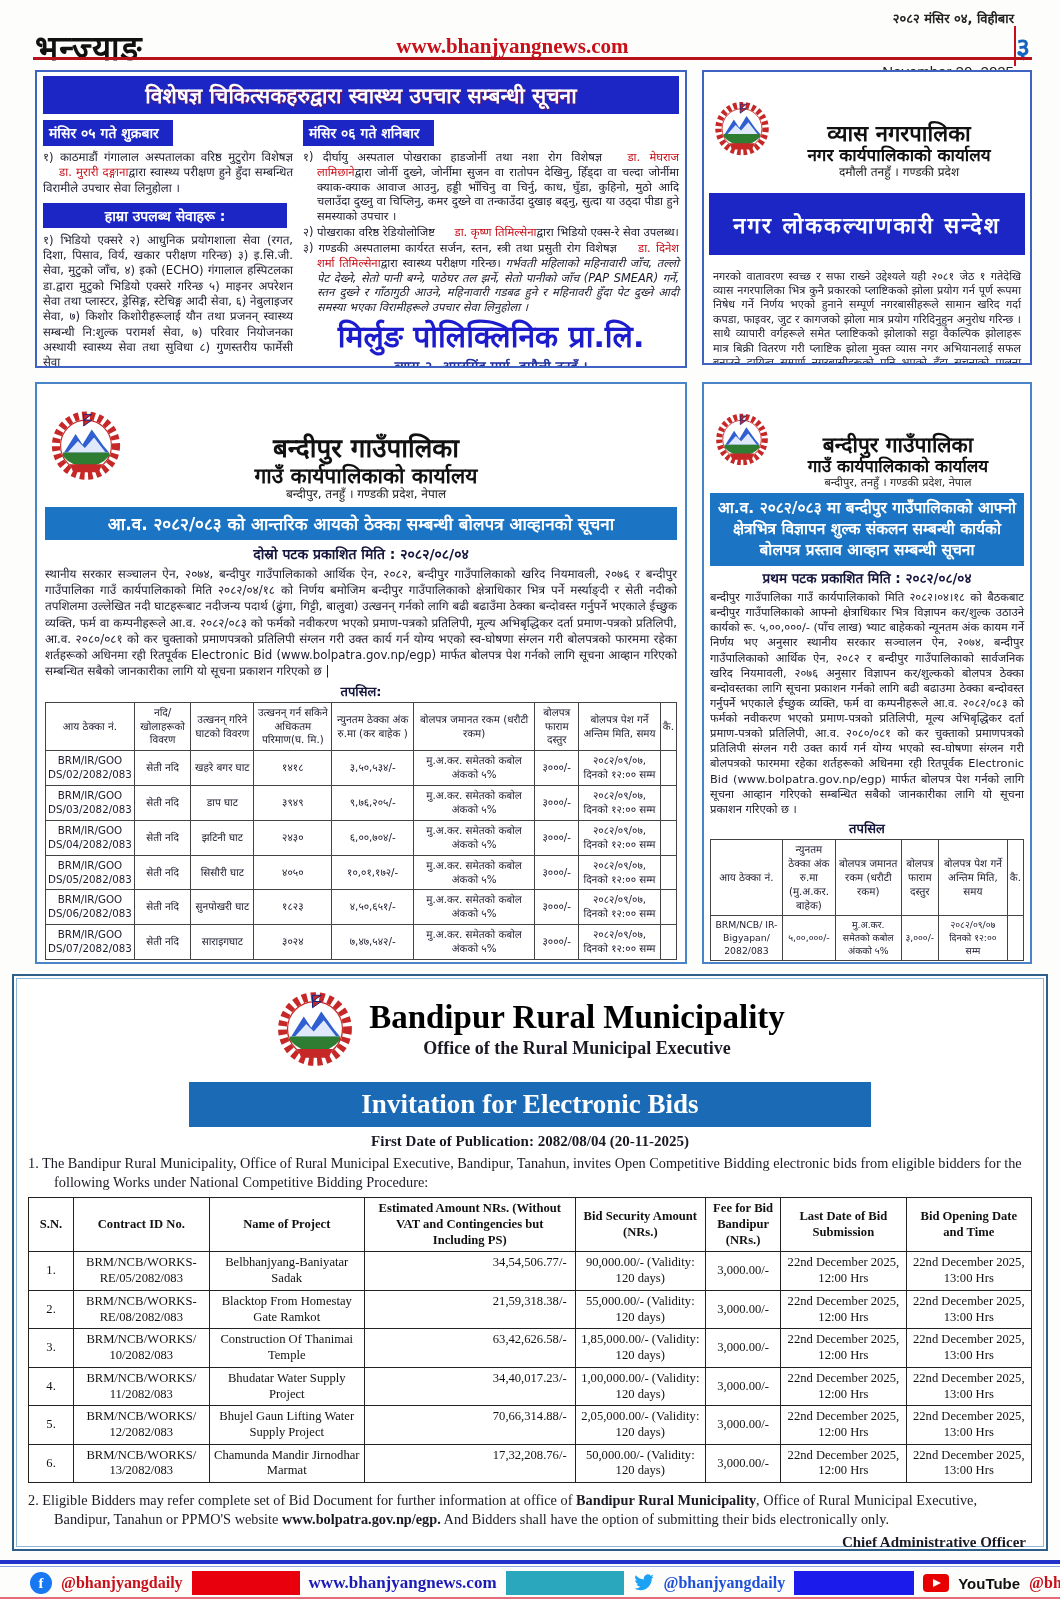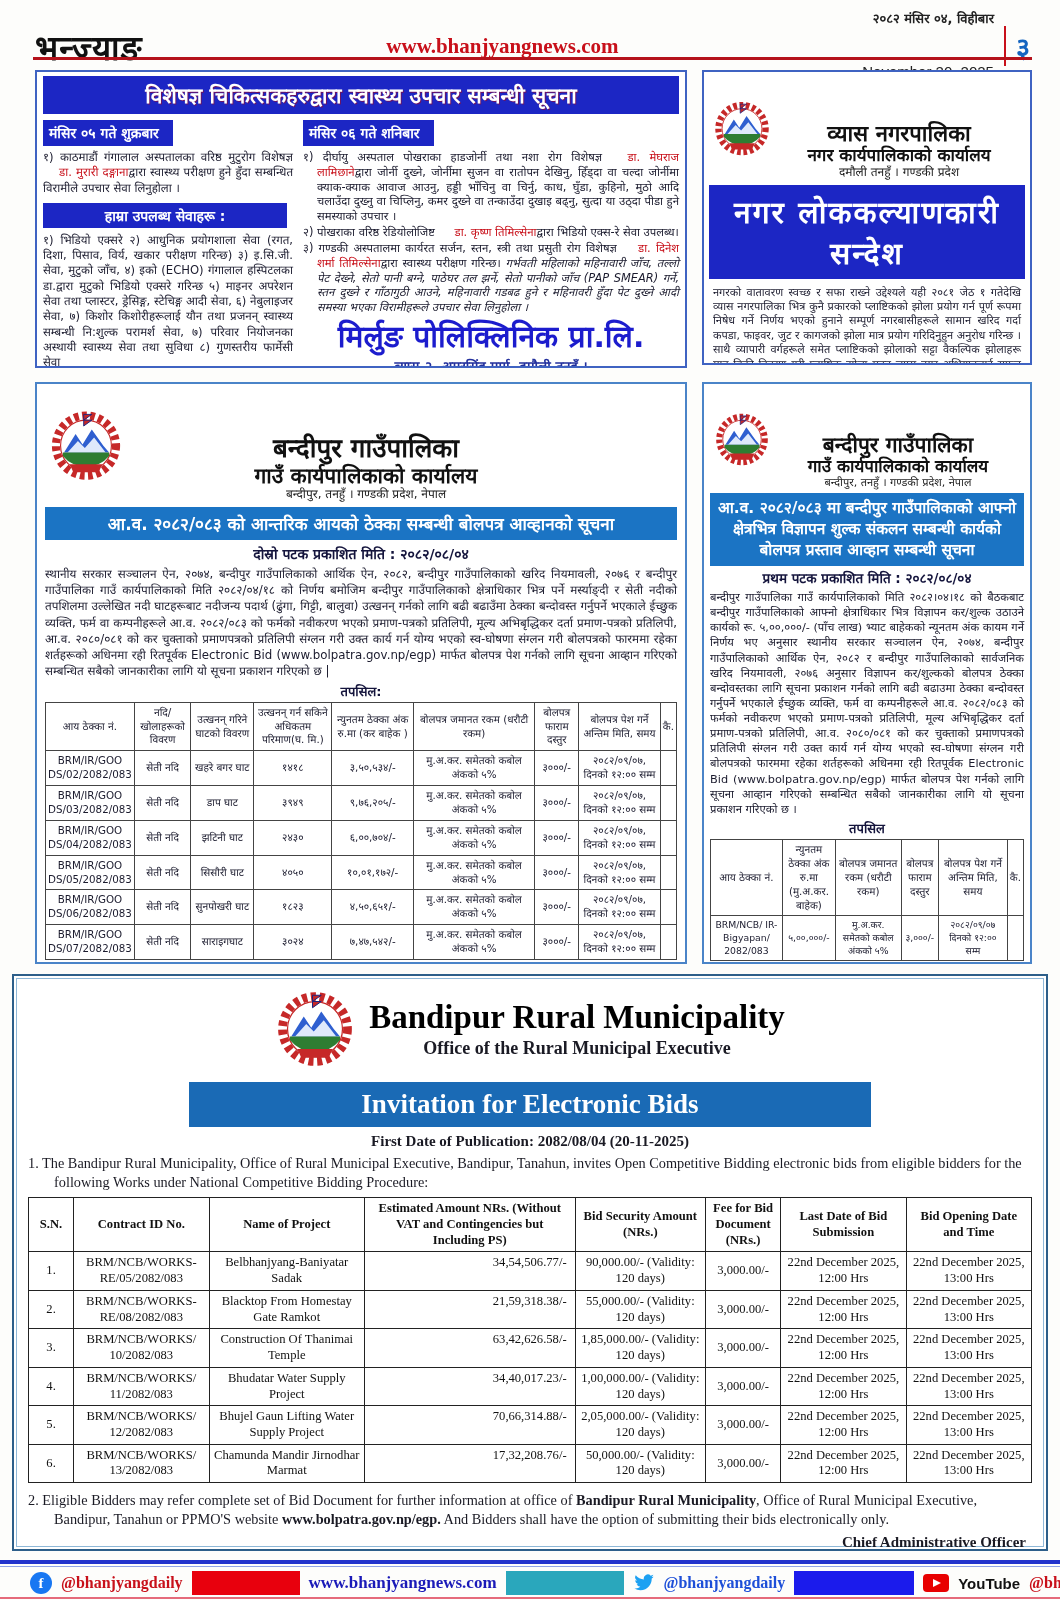--- a/index.html
+++ b/index.html
@@ -5,21 +5,21 @@
   html,body{margin:0;padding:0;}
   body{
     width:1060px;height:1600px;position:relative;background:#fdfdfb;
     font-family:"DejaVu Sans","Liberation Sans",sans-serif;color:#1a1a24;
     -webkit-font-smoothing:antialiased;
   }
   
   .masthead{position:absolute;top:20px;left:35px;right:28px;height:52px;display:flex;align-items:center;}
   .mast-logo{font-size:33px;font-weight:bold;color:#111;letter-spacing:1px;transform:scaleY(1.05);}
   .mast-url{flex:1;text-align:center;font-size:21px;font-weight:bold;color:#c8101a;font-family:"Liberation Serif",serif;}
-  .mast-right{display:flex;align-items:center;gap:10px;}
+  .mast-right{display:flex;align-items:center;}
   .mast-dates{text-align:right;line-height:1.25;}
   .date-np{font-size:13px;font-weight:bold;color:#222;}
   .date-en{font-size:15px;color:#222;font-family:Liberation Sans, sans-serif;margin-top:36px;}
   .mast-div{width:2px;height:40px;background:#c8101a;}
   .page-num{font-size:27px;font-weight:bold;color:#1565c0;padding-right:2px;}
   .mast-rule{position:absolute;top:57px;left:33px;right:28px;border-top:3px solid #b5121b;}
 
   
   .ad{position:absolute;background:#fff;border:2px solid #3f63c2;box-sizing:border-box;overflow:hidden;}
   .banner-deep{background:#1c26c4;color:#fff;font-weight:bold;text-align:center;}
@@ -46,21 +46,21 @@
   
   #vyas-ad{left:702px;top:70px;width:330px;height:295px;padding:3px 5px;}
   .org-head{display:flex;align-items:center;gap:6px;padding:2px 4px;}
   .org-txt{flex:1;text-align:center;line-height:1.15;}
   .org-name{font-weight:bold;color:#111;margin-top:44px;}
   .org-office{font-weight:bold;color:#111;}
   .org-addr{color:#222;}
   #vyas-ad .org-name{font-size:22px;}
   #vyas-ad .org-office{font-size:17px;}
   #vyas-ad .org-addr{font-size:12px;}
-  #vyas-ad .banner-deep{font-size:30px;letter-spacing:2px;padding:6px 0;margin:3px 0;}
+  #vyas-ad .banner-deep{font-size:22px;letter-spacing:2px;padding:16px 0;margin:11px 0;}
   #vyas-ad .np-body{font-size:11px;line-height:1.31;padding:4px 4px;}
 
   
   #bnd-left{left:35px;top:382px;width:652px;height:582px;border-color:#4a84c8;padding:4px 8px;}
   #bnd-left .org-name{font-size:26px;}
   #bnd-left .org-office{font-size:21px;}
   #bnd-left .org-addr{font-size:12px;}
   #bnd-left .banner-mid{font-size:17px;padding:5px 0;margin:3px 0 4px 0;}
   .pub-date{font-weight:bold;text-align:center;font-size:14px;color:#14143c;margin:3px 0;}
   #bnd-left .np-body{font-size:11.8px;line-height:1.38;}
@@ -390,21 +390,21 @@
         <col style="width:12.5%">
         <col style="width:12.5%">
     </colgroup>
     <thead>
         <tr>
           <th>S.N.</th>
           <th>Contract ID No.</th>
           <th>Name of Project</th>
           <th>Estimated Amount NRs. (Without VAT and Contingencies but Including PS)</th>
           <th>Bid Security Amount (NRs.)</th>
-          <th>Fee for Bid Document (NRs.)</th>
+          <th>Fee for Bid Bandipur (NRs.)</th>
           <th>Last Date of Bid Submission</th>
           <th>Bid Opening Date and Time</th>
         </tr>
       </thead>
     <tbody>
         <tr>
           <td>1.</td>
           <td>BRM/NCB/WORKS-RE/05/2082/083</td>
           <td>Belbhanjyang-Baniyatar Sadak</td>
           <td>34,54,506.77/-</td>

